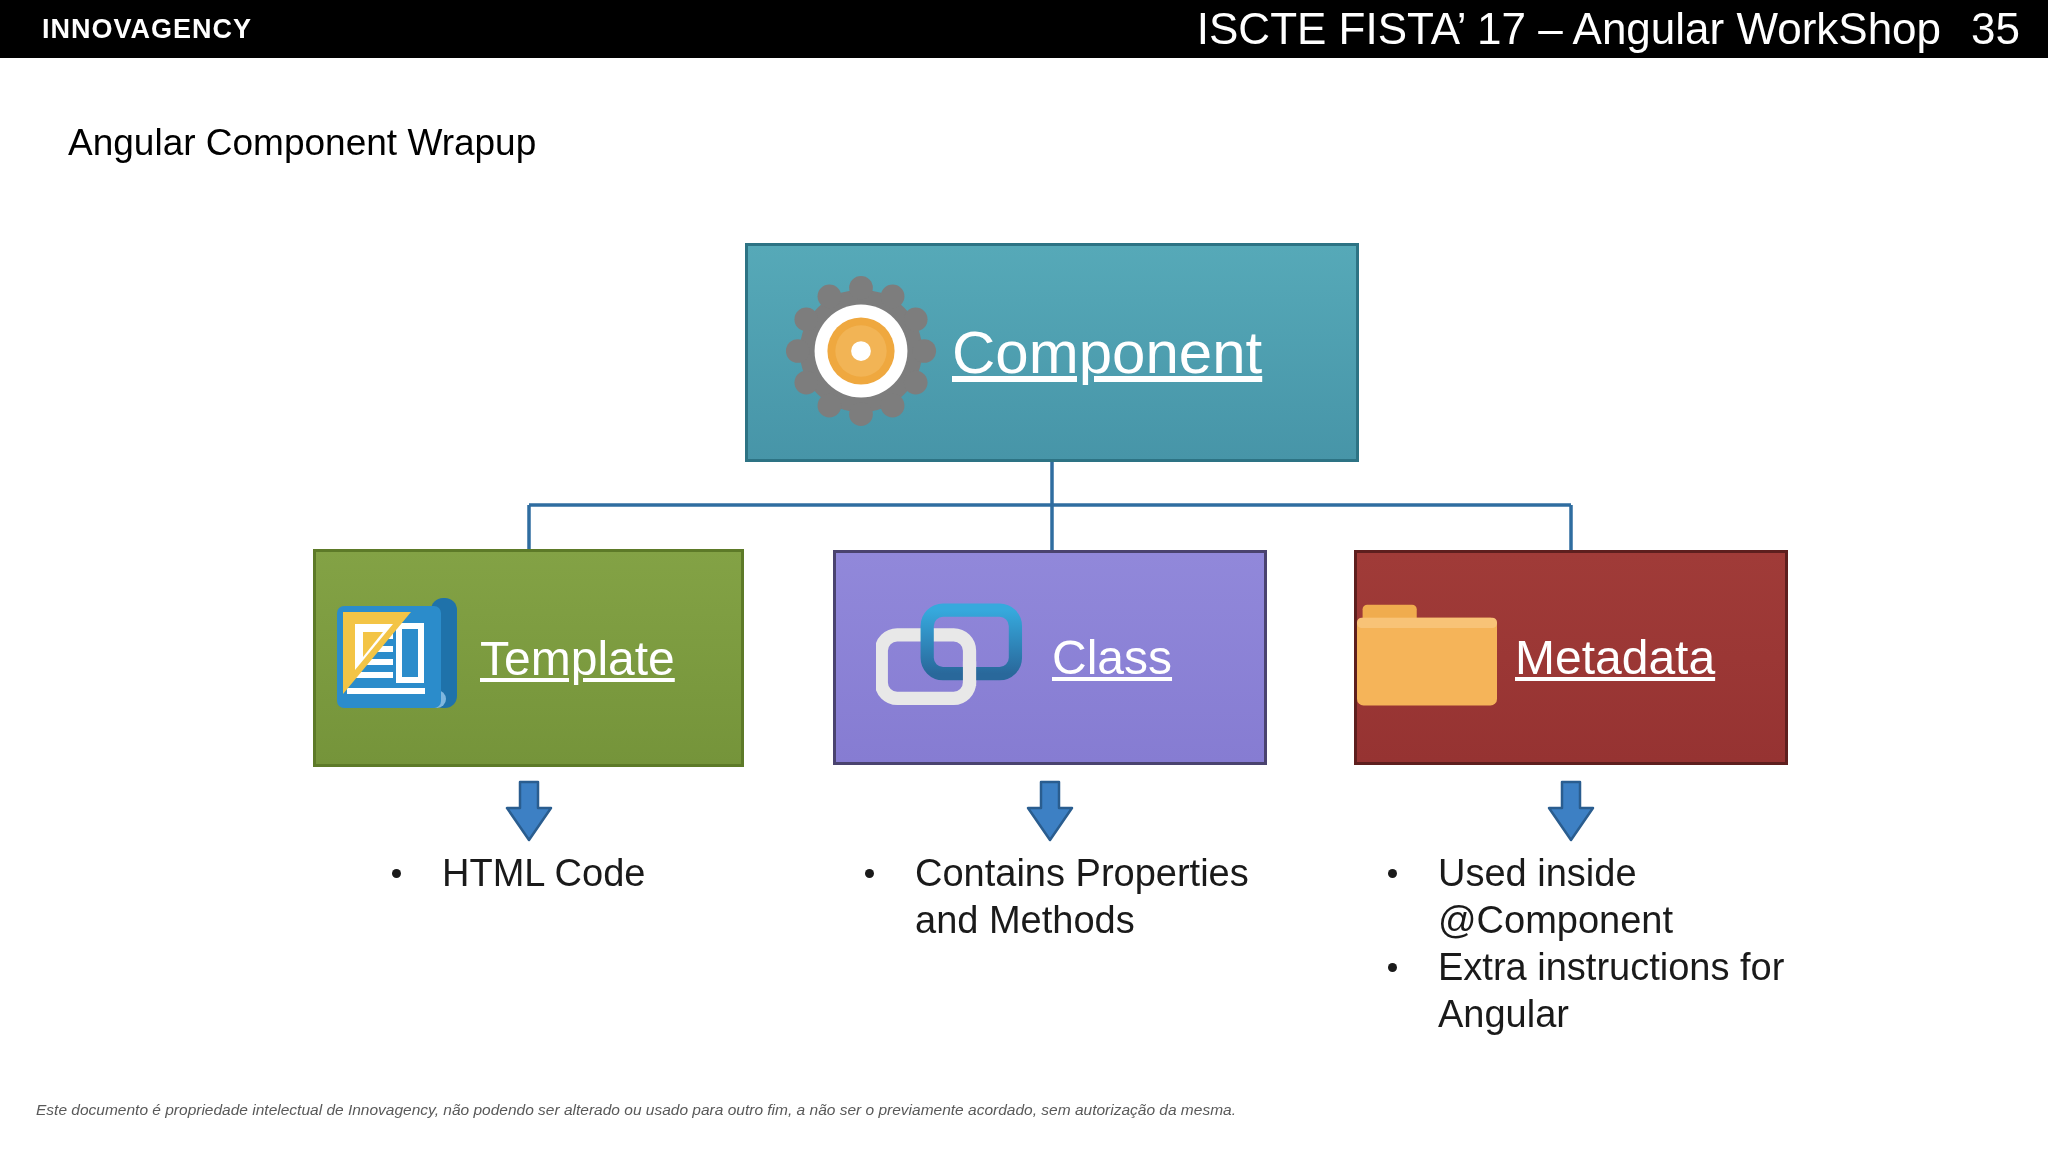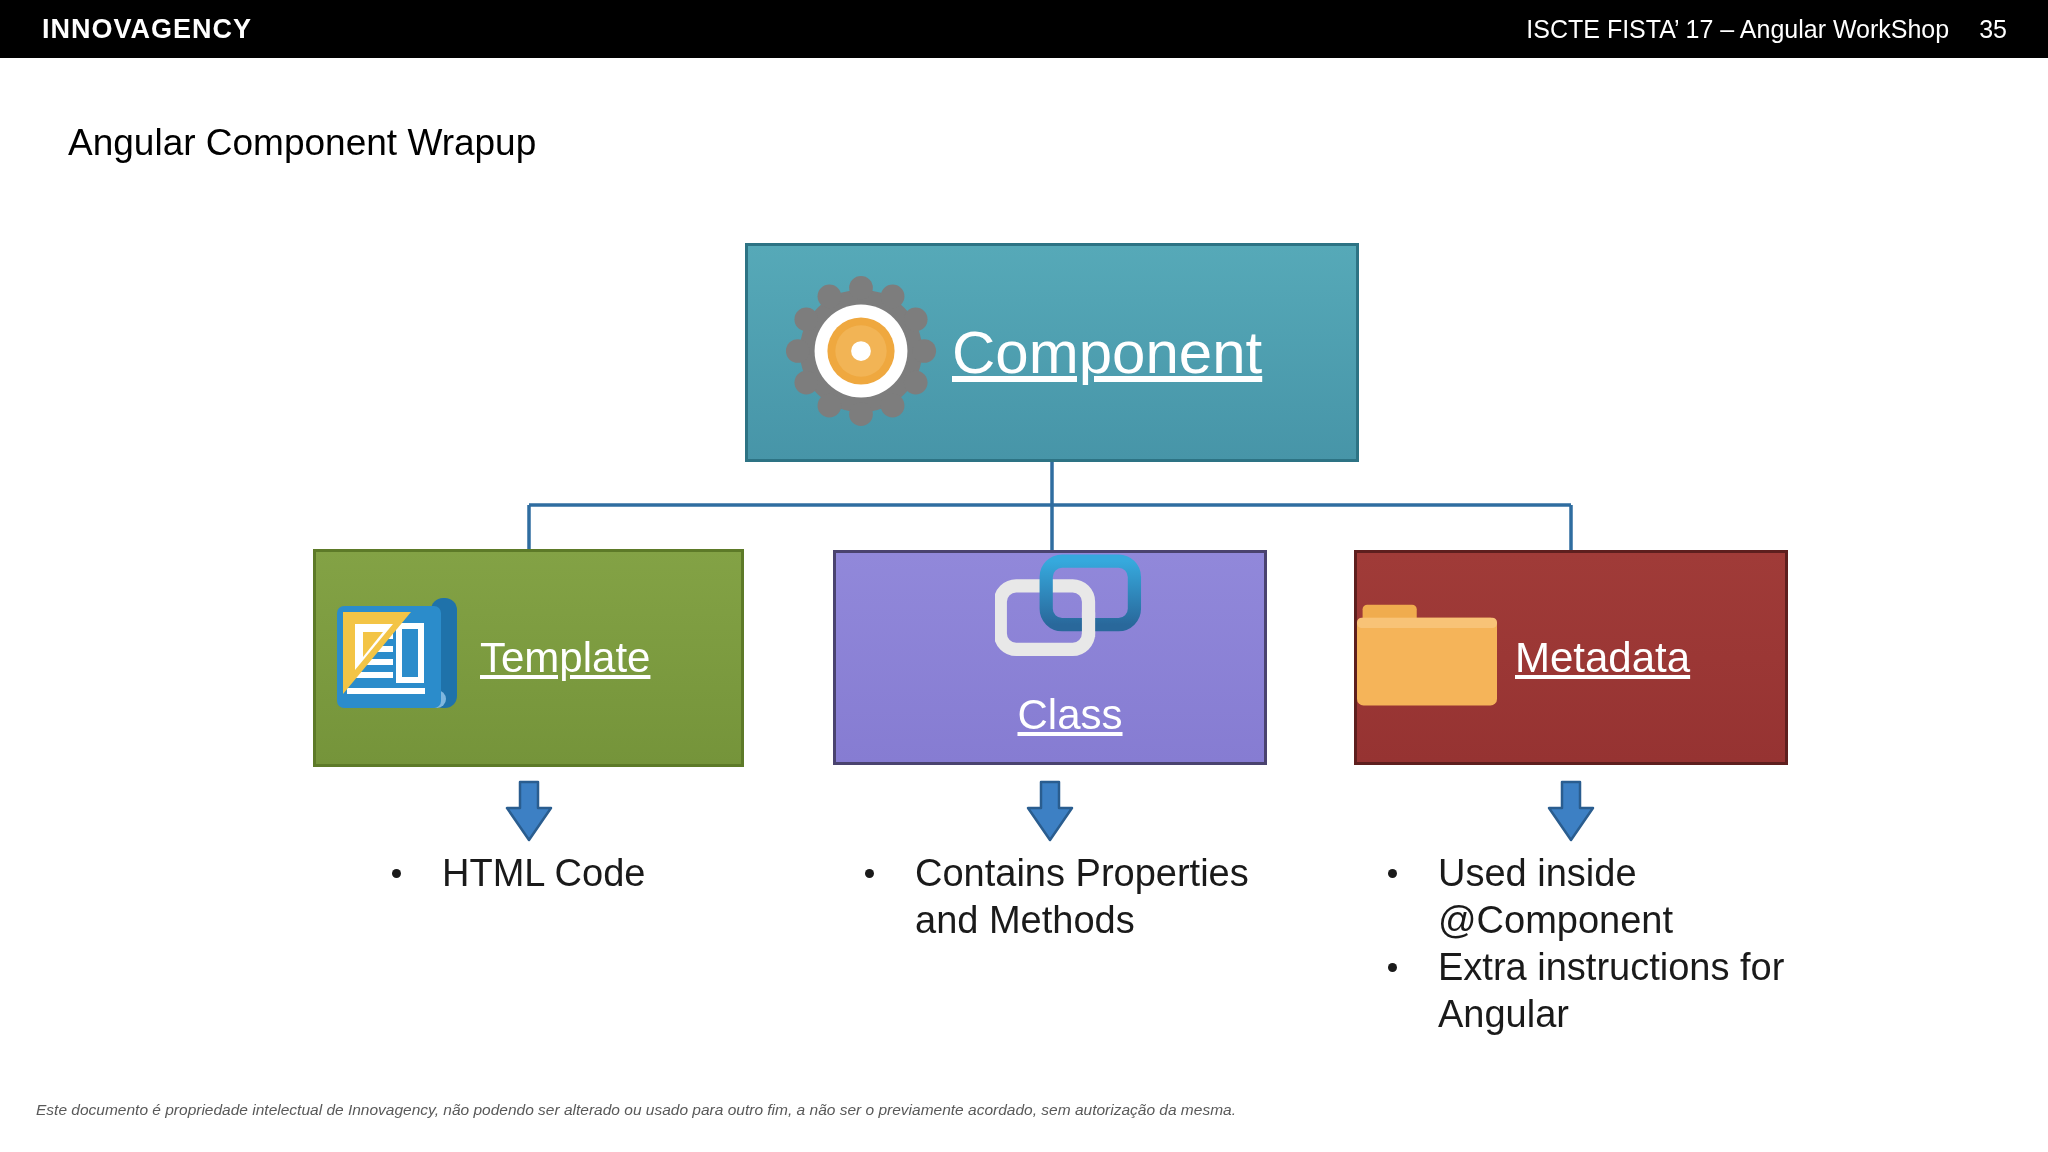--- a/index.html
+++ b/index.html
@@ -3,21 +3,21 @@
 <meta charset="utf-8">
 <style>
   html,body{margin:0;padding:0;background:#ffffff;}
   body{width:2048px;height:1152px;overflow:hidden;position:relative;
        font-family:"Liberation Sans",sans-serif;}
 
   
   .header{position:absolute;left:0;top:0;width:2048px;height:58px;background:#000;
           display:flex;align-items:center;justify-content:space-between;}
   .logo{color:#fff;font-weight:bold;font-size:27px;letter-spacing:1px;margin-left:42px;}
-  .header-right{color:#fff;font-weight:normal;font-size:25px;margin-right:41px;
+  .header-right{color:#fff;font-weight:normal;font-size:44px;margin-right:28px;
                 display:flex;align-items:flex-start;font-family:"Liberation Sans",sans-serif;}
   .page-num{margin-left:30px;}
 
   
   .slide-title{position:absolute;left:68px;top:122px;font-size:37px;color:#000000;}
 
   
   .connector-svg{position:absolute;left:0;top:0;pointer-events:none;}
 
   
@@ -26,25 +26,25 @@
   .box .label{white-space:nowrap;}
   .box-component{left:745px;top:243px;width:614px;height:219px;
        background:linear-gradient(#56a9b8,#4795a8);border:3px solid #2D7384;
        padding-left:34px;gap:12px;}
   .box-component .label{font-size:60px;}
   .box-template{left:313px;top:549px;width:431px;height:218px;
        background:linear-gradient(#83a245,#75943a);border:3px solid #5D7A28;
        padding-left:12px;gap:6px;}
   .box-class{left:833px;top:550px;width:434px;height:215px;
        background:linear-gradient(#9188da,#867cd2);border:3px solid #4A436F;
-       padding-left:40px;gap:26px;flex-direction:column;}
+       padding-left:40px;gap:26px;}
   .box-metadata{left:1354px;top:550px;width:434px;height:215px;
        background:linear-gradient(#a03b38,#963332);border:3px solid #5E1F1E;
        padding-left:0;gap:18px;}
-  .box-child .label{font-size:42px;}
+  .box-child .label{font-size:48px;}
 
   
   .down-arrow{position:absolute;top:780px;}
   .arrow-1{left:505px;} .arrow-2{left:1026px;} .arrow-3{left:1547px;}
 
   
   .blist{position:absolute;top:850px;color:#1a1a1a;font-size:38px;line-height:47px;}
   .blist .item{display:flex;}
   .blist .dot{width:9px;height:9px;border-radius:50%;background:#1a1a1a;
               margin-top:19px;flex:0 0 9px;}

